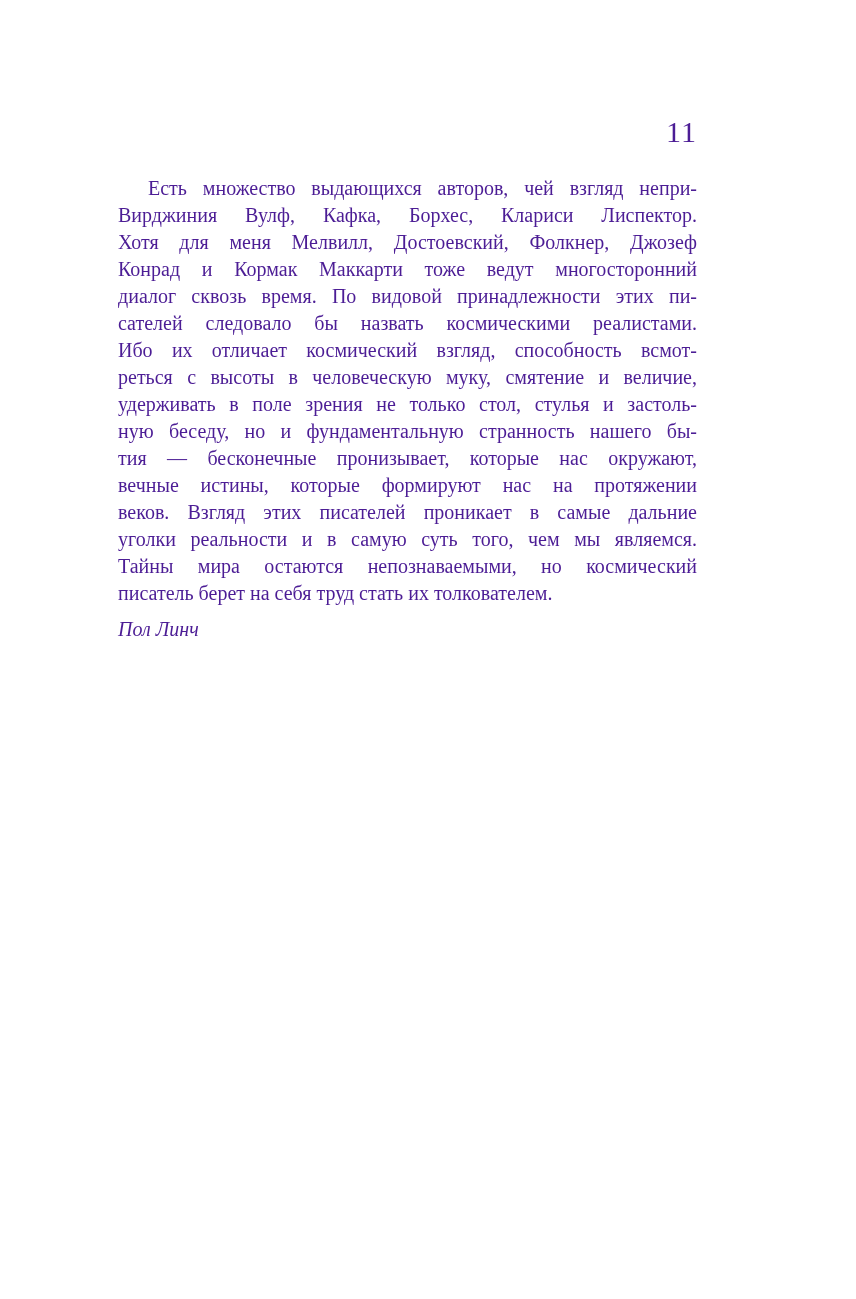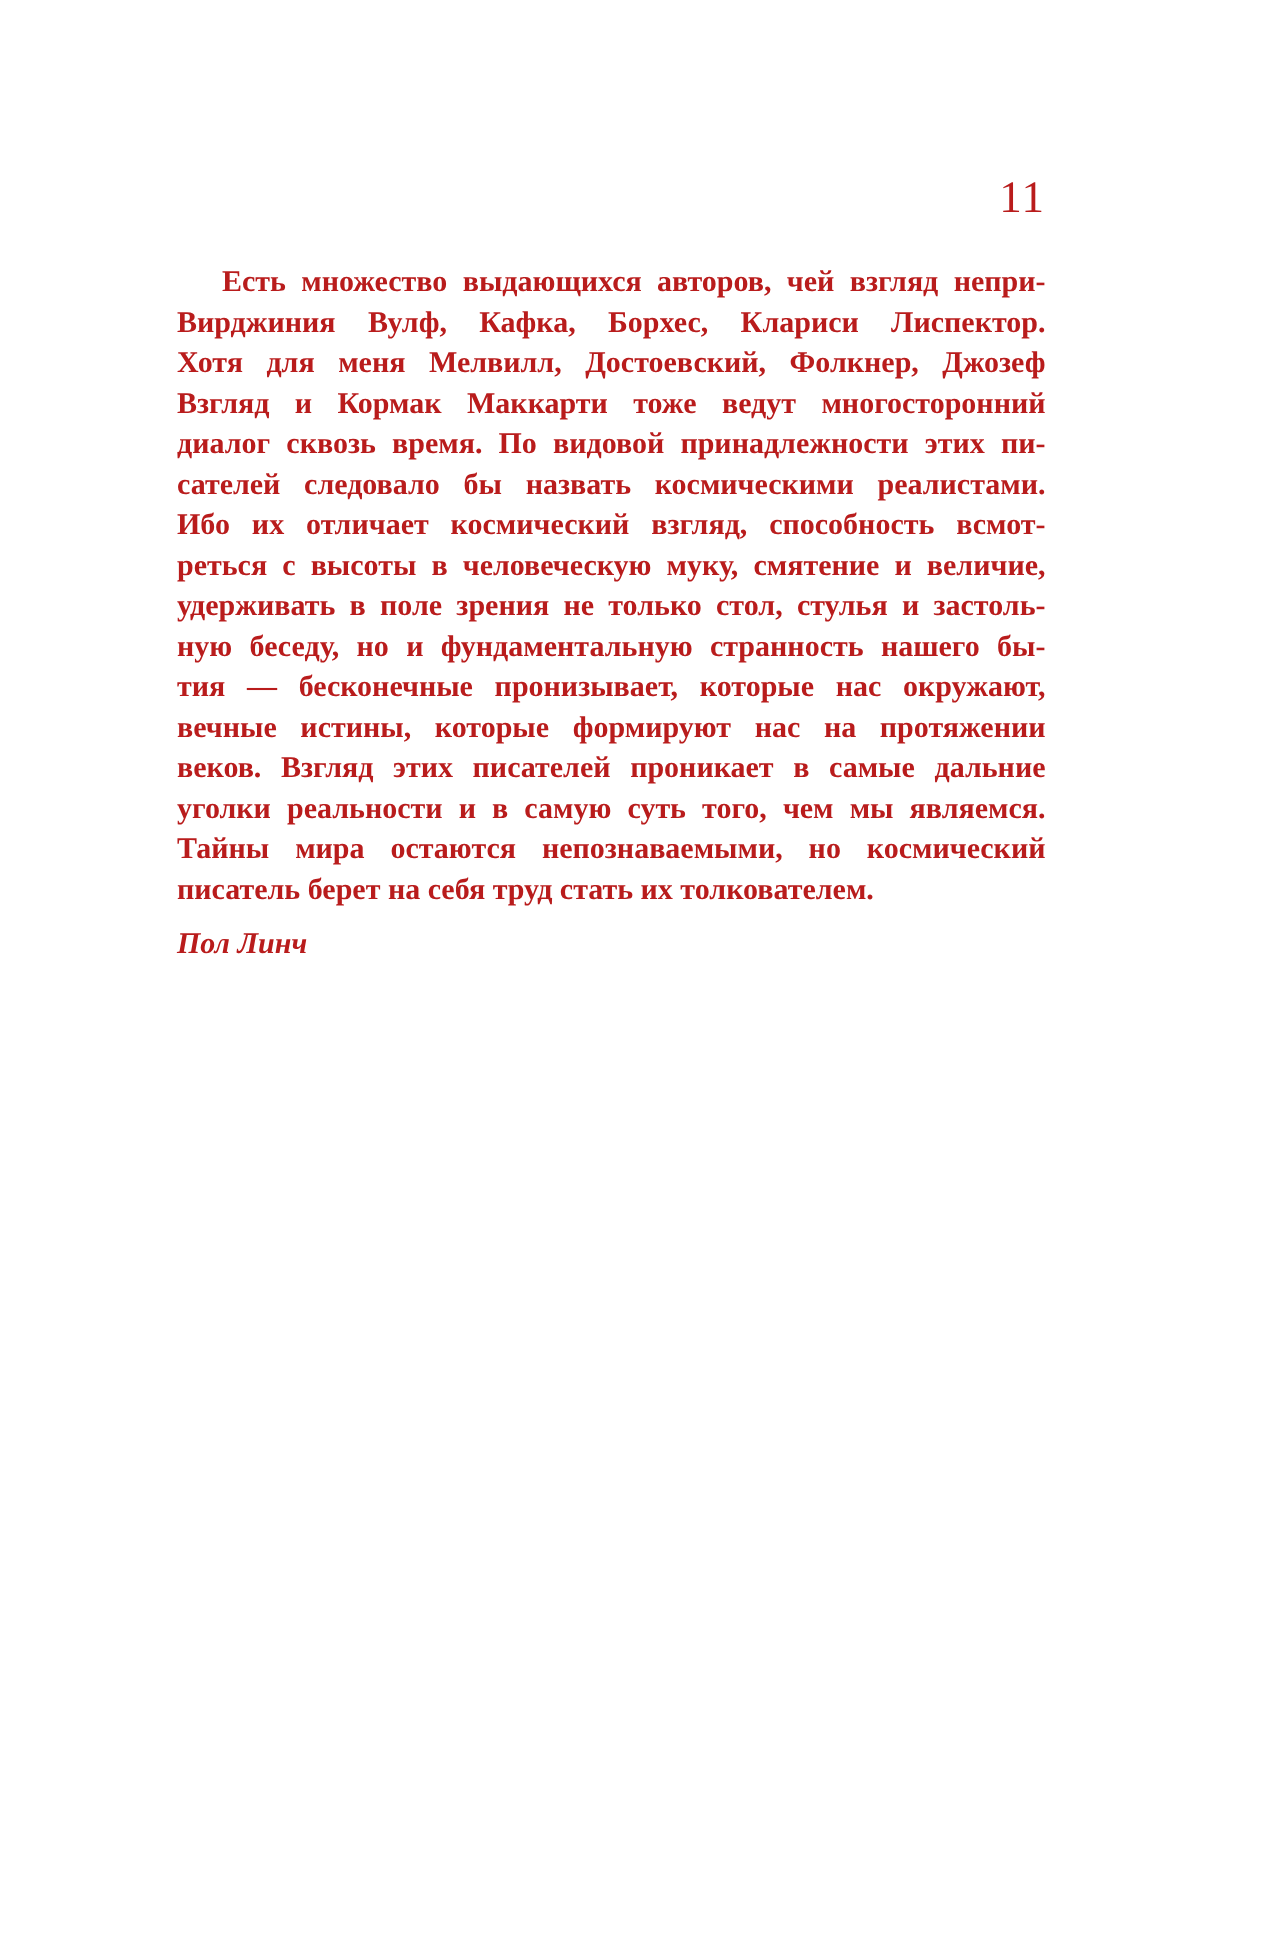--- a/index.html
+++ b/index.html
@@ -7,40 +7,39 @@
     padding: 0;
     background: #ffffff;
   }
   .page {
     position: relative;
     width: 856px;
     height: 1299px;
     background: #ffffff;
     overflow: hidden;
     font-family: "Liberation Serif", "DejaVu Serif", serif;
-    color: #b91c1c;
+    color: #4c1d95;
   }
   .page-number {
     position: absolute;
     top: 116px;
     left: 118px;
     width: 579px;
     text-align: right;
     font-size: 30px;
     line-height: 32px;
     letter-spacing: 1px;
   }
   .text-block {
     position: absolute;
     top: 175px;
     left: 118px;
     width: 579px;
     font-size: 20px;
     line-height: 27px;
-    font-weight: bold;
   }
   .pline {
     text-align: justify;
     text-align-last: justify;
     height: 27px;
     white-space: normal;
     overflow: hidden;
   }
   .pline.first {
     text-indent: 30px;
@@ -59,21 +58,21 @@
 <body>
 
 <div class="page">
 
   <div class="page-number">11</div>
 
   <div class="text-block">
     <div class="pline first">Есть множество выдающихся авторов, чей взгляд непри-</div>
     <div class="pline">Вирджиния Вулф, Кафка, Борхес, Клариси Лиспектор.</div>
     <div class="pline">Хотя для меня Мелвилл, Достоевский, Фолкнер, Джозеф</div>
-    <div class="pline">Взгляд и Кормак Маккарти тоже ведут многосторонний</div>
+    <div class="pline">Конрад и Кормак Маккарти тоже ведут многосторонний</div>
     <div class="pline">диалог сквозь время. По видовой принадлежности этих пи-</div>
     <div class="pline">сателей следовало бы назвать космическими реалистами.</div>
     <div class="pline">Ибо их отличает космический взгляд, способность всмот-</div>
     <div class="pline">реться с высоты в человеческую муку, смятение и величие,</div>
     <div class="pline">удерживать в поле зрения не только стол, стулья и застоль-</div>
     <div class="pline">ную беседу, но и фундаментальную странность нашего бы-</div>
     <div class="pline">тия — бесконечные пронизывает, которые нас окружают,</div>
     <div class="pline">вечные истины, которые формируют нас на протяжении</div>
     <div class="pline">веков. Взгляд этих писателей проникает в самые дальние</div>
     <div class="pline">уголки реальности и в самую суть того, чем мы являемся.</div>

